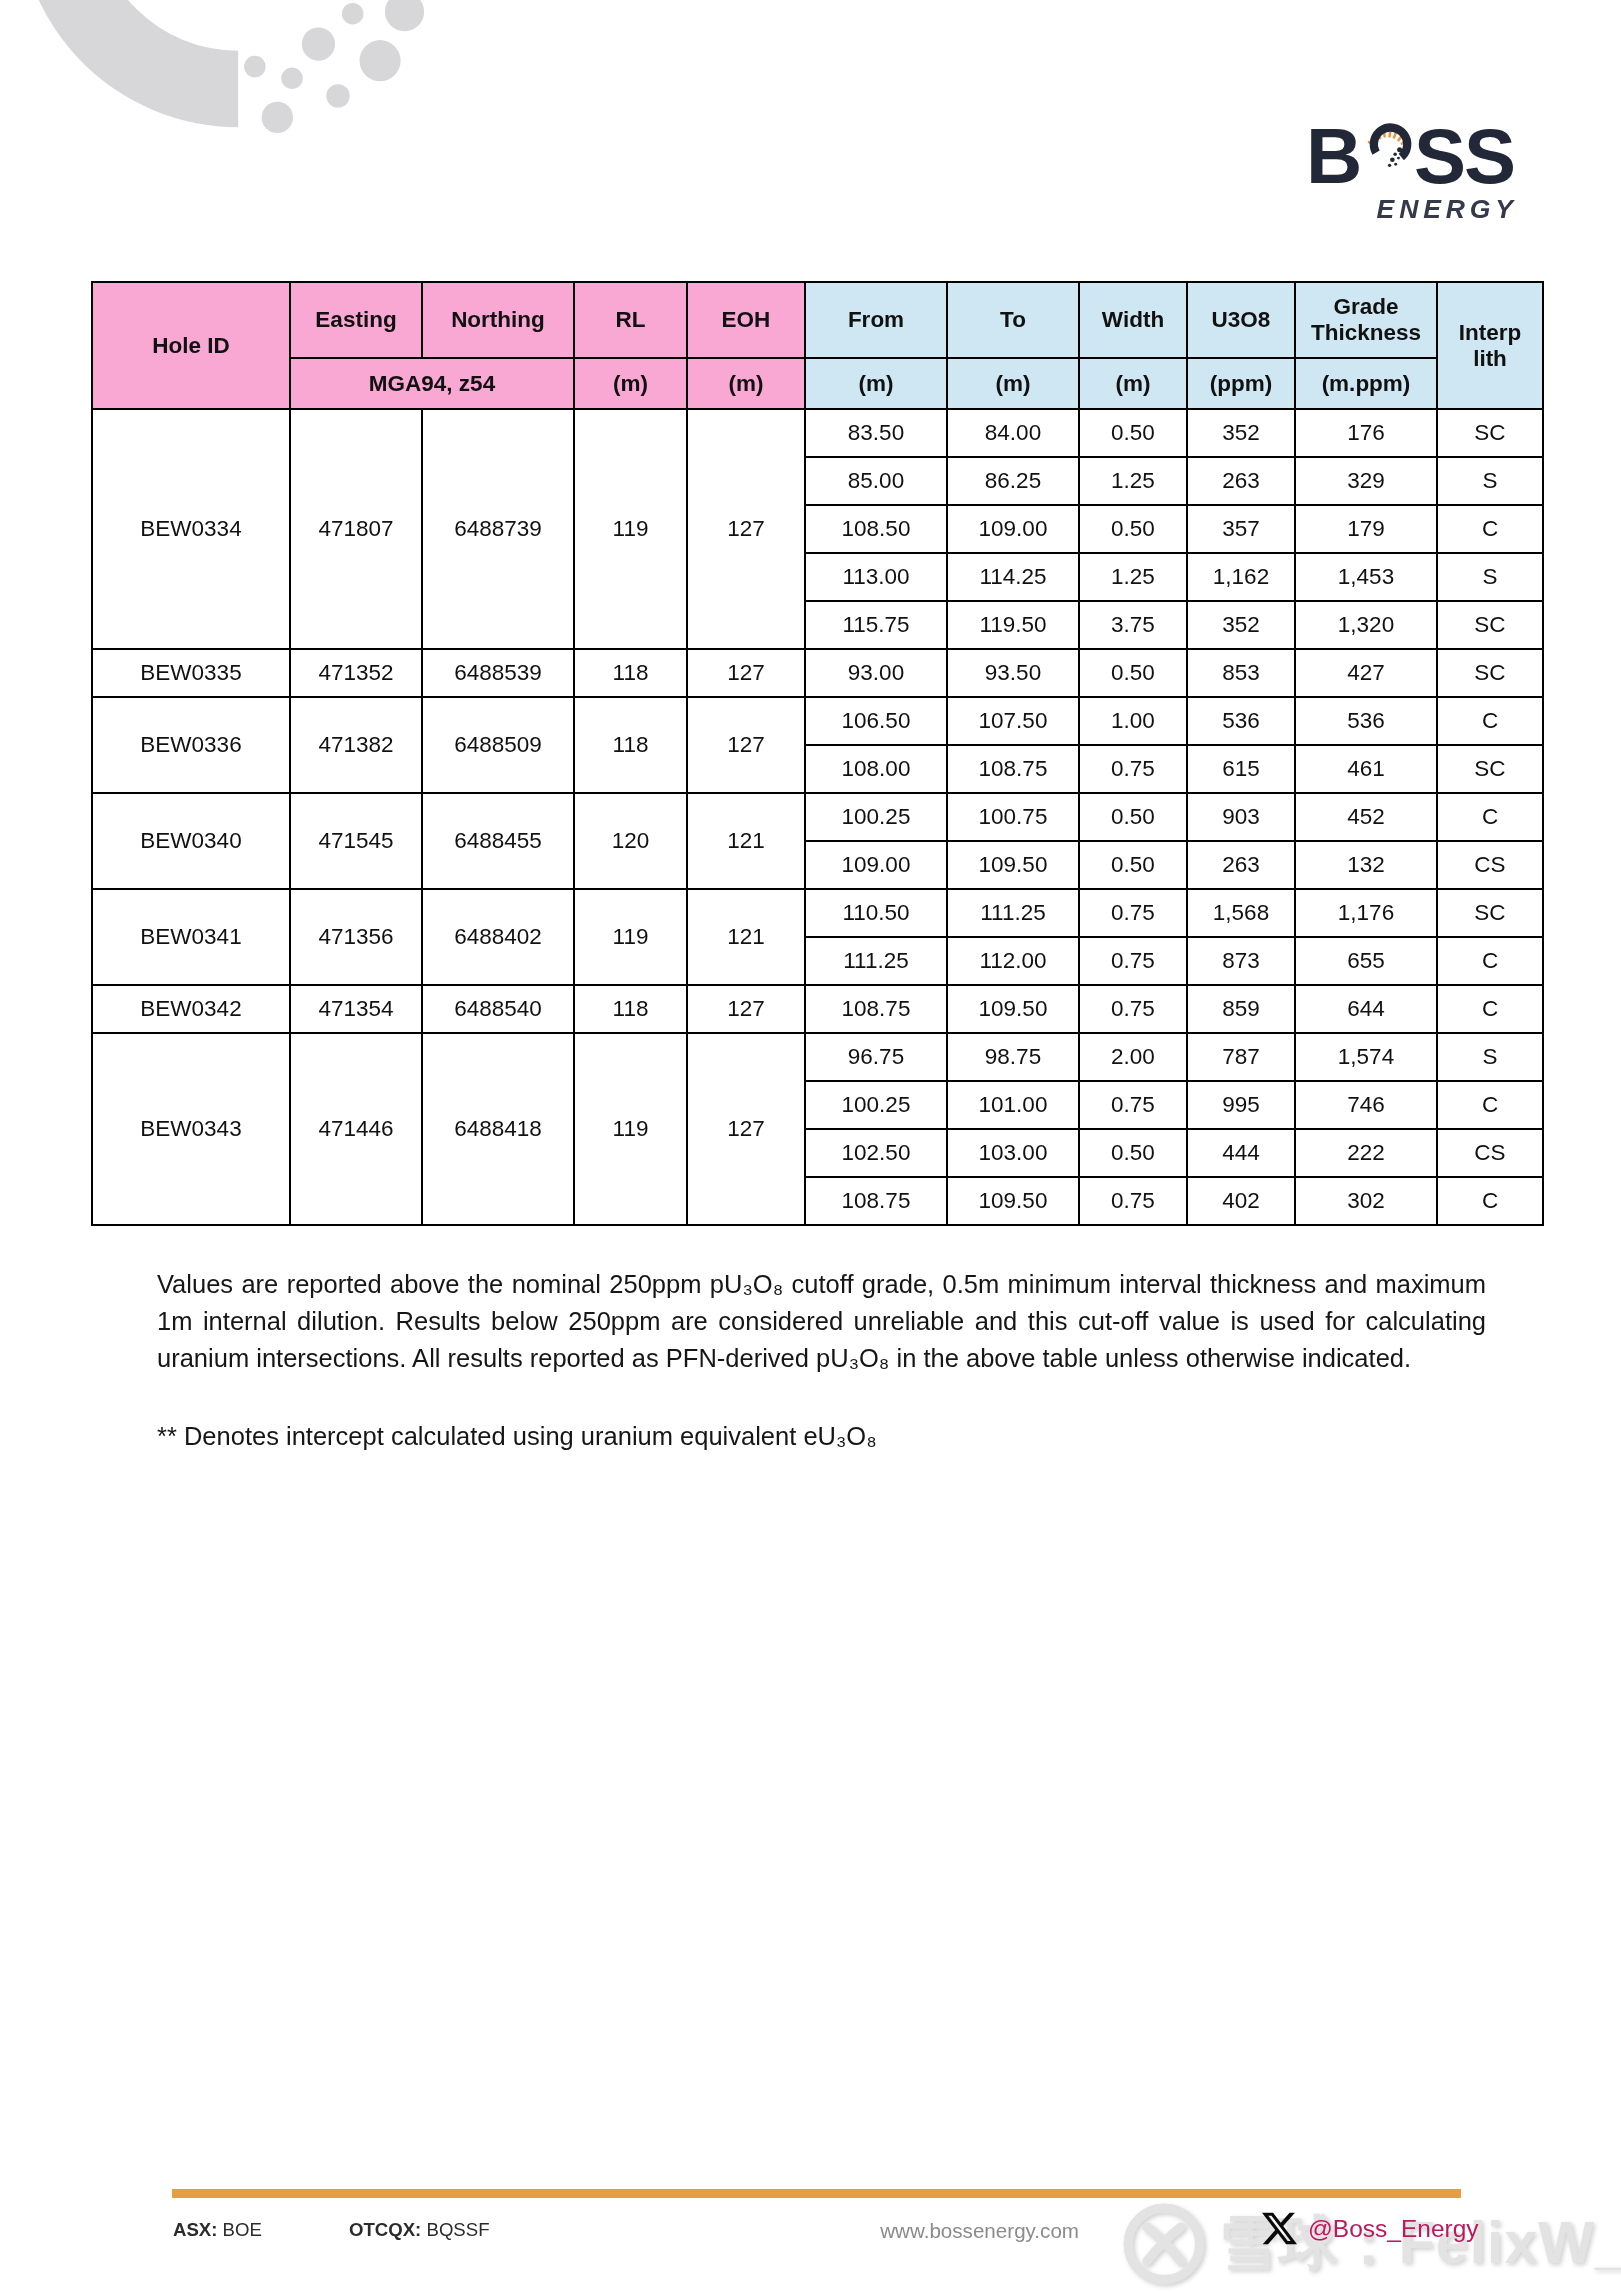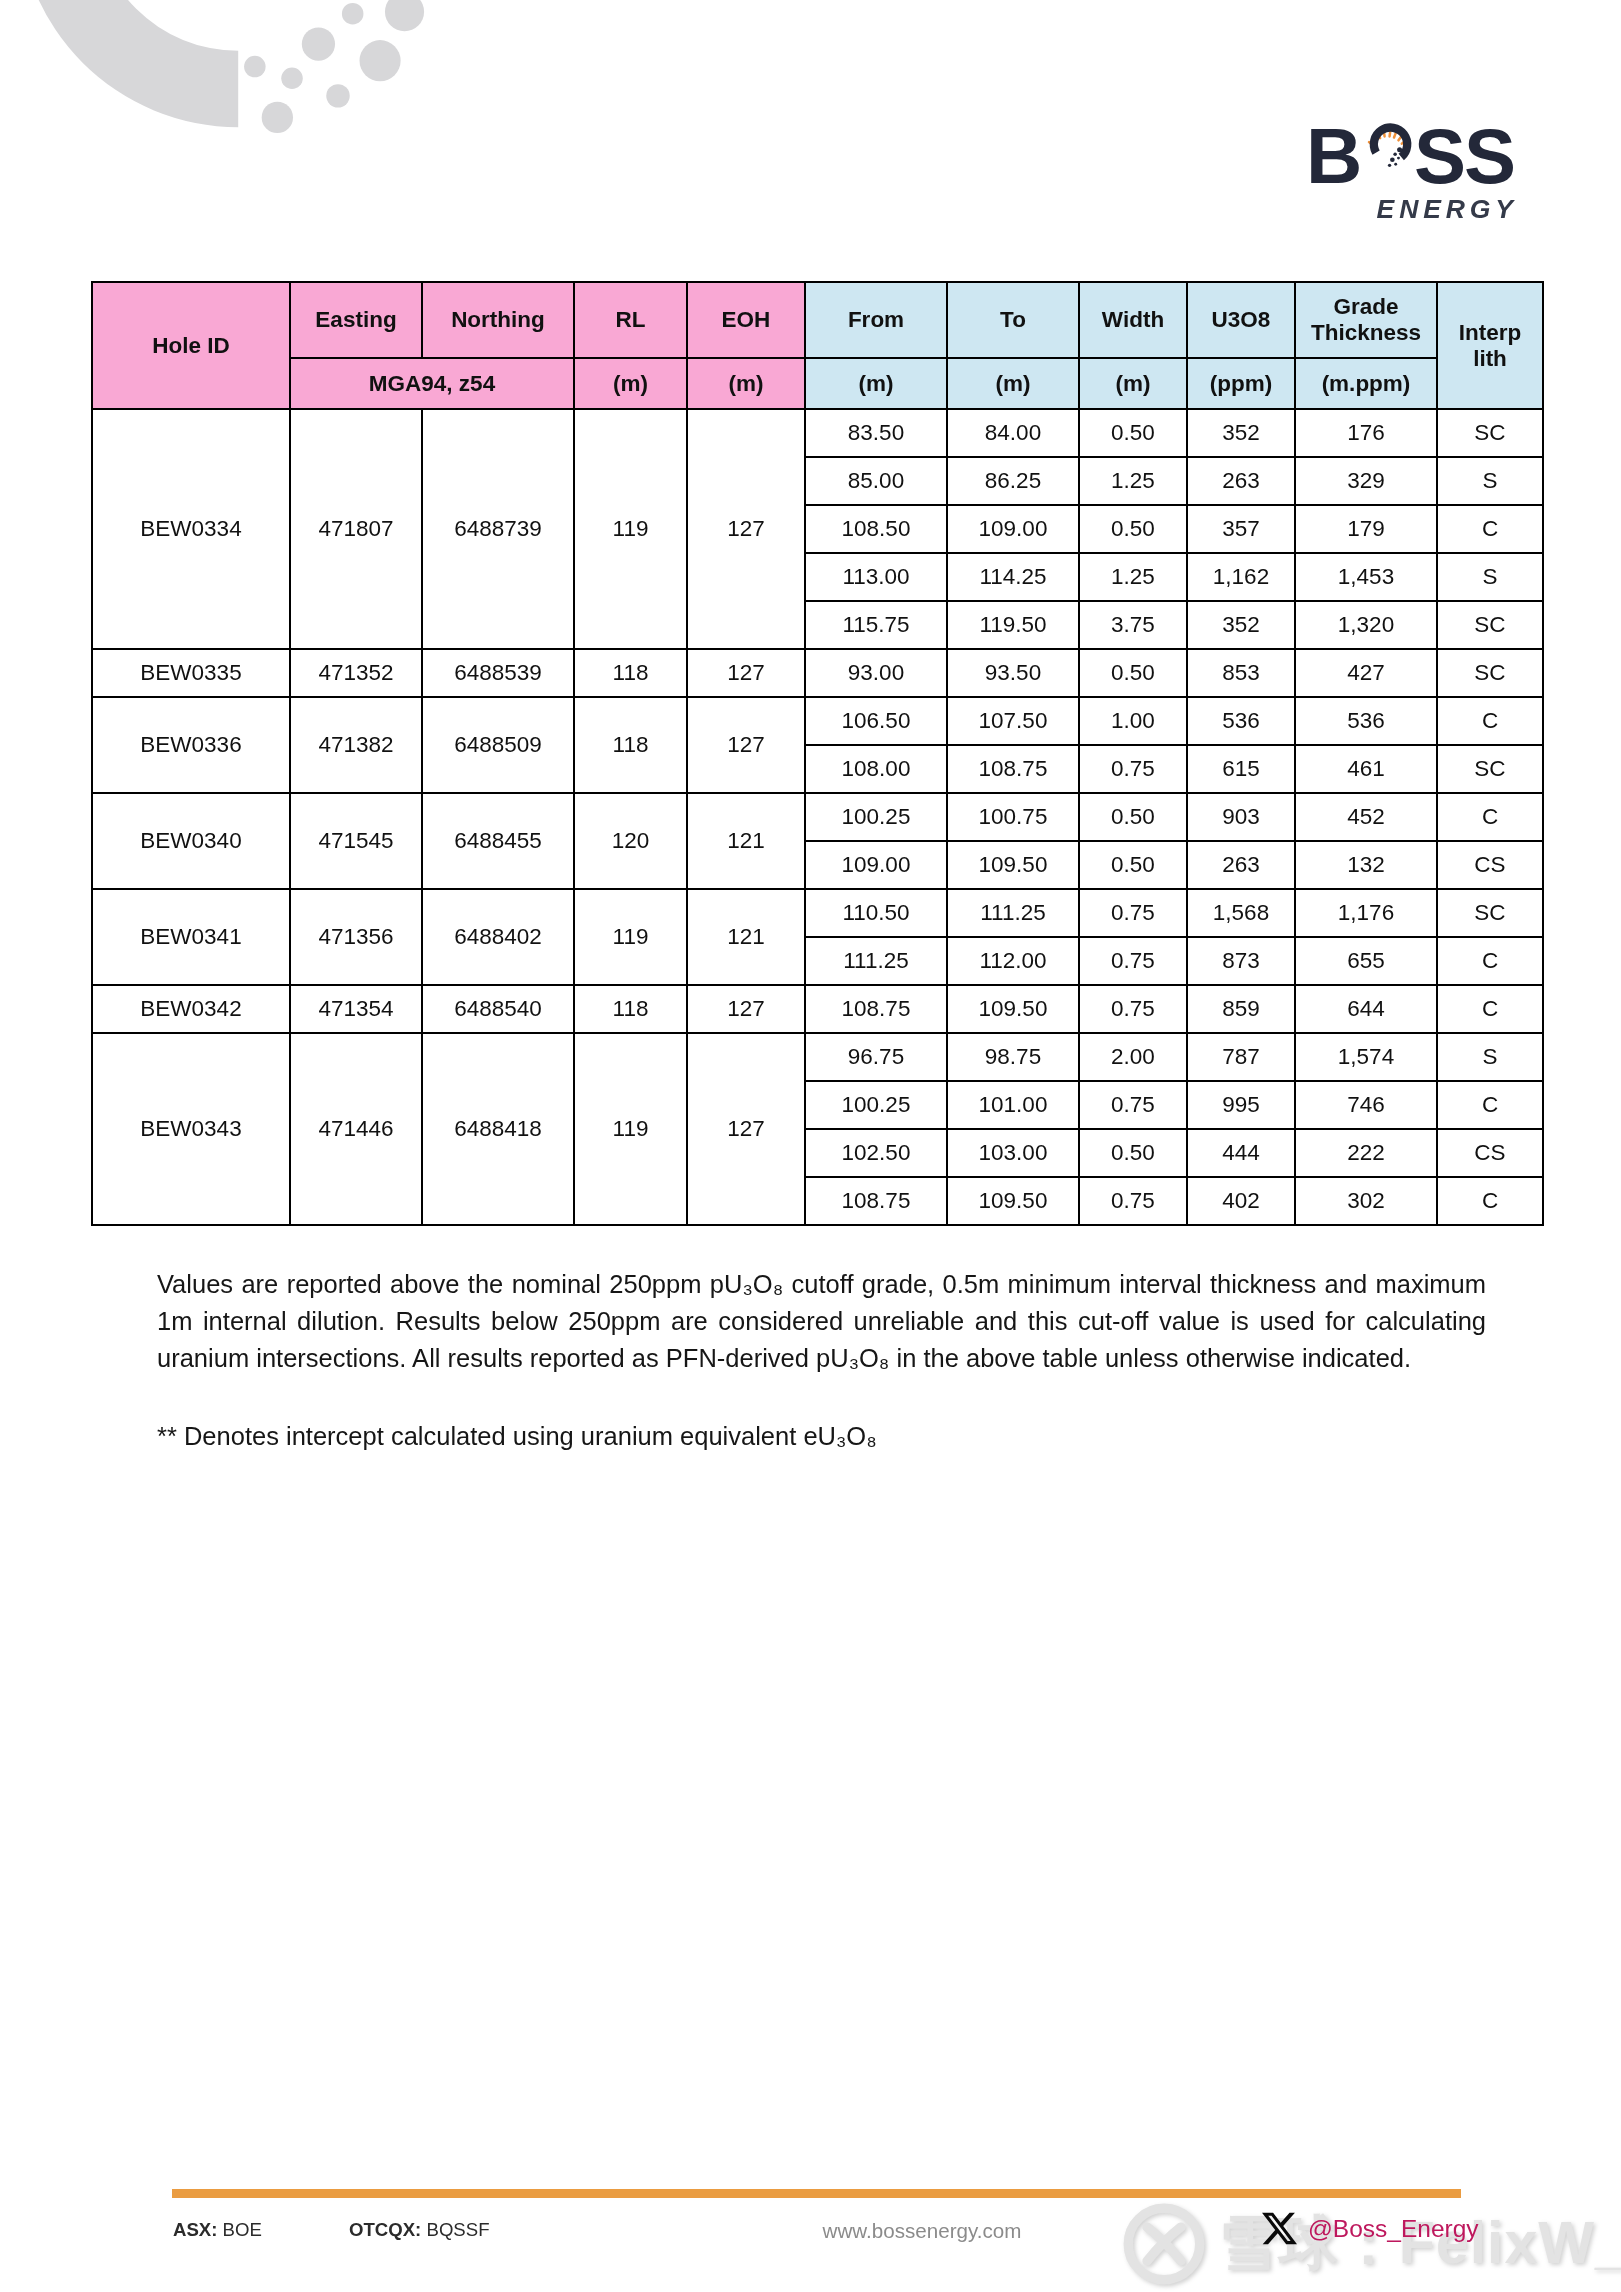--- a/index.html
+++ b/index.html
@@ -44,21 +44,21 @@
   .note-p3 { margin:43px 0 0 0; }
 
   
   .footer-line { position:absolute; left:172px; top:2189px; width:1289px;
     height:8.8px; background:#EA9C41; z-index:2; }
   .footer-row { position:absolute; left:0; top:2213px; width:1621px;
     height:43px; font-size:18.6px; color:#2b2b2b; z-index:2; }
   .f-asx { position:absolute; left:173px; top:5.9px; }
   .f-otcqx { position:absolute; left:349px; top:5.9px; }
   .f-label { font-weight:bold; }
-  .f-site { position:absolute; left:765px; top:5.9px; width:314px; text-align:center;
+  .f-site { position:absolute; left:765px; top:5.9px; width:314px; text-align:right;
     color:#8b8b8b; font-size:20.6px; }
   .f-x { position:absolute; left:1262px; top:-2px; width:35px; height:35px; }
   .f-handle { position:absolute; left:1308px; top:2px; font-size:24.5px; color:#be185d; }
 
   
   .xq { position:absolute; left:1117px; top:2197px; display:flex; align-items:center;
     z-index:1; filter:drop-shadow(2px 2.9px 2px rgba(0,0,0,0.18)); }
   .xq-logo { width:94px; height:94px; flex:0 0 auto; }
   .xq-text { font-size:59px; font-weight:bold; color:#e3e3e3;
     letter-spacing:1px; white-space:nowrap; margin-left:7.8px; }

